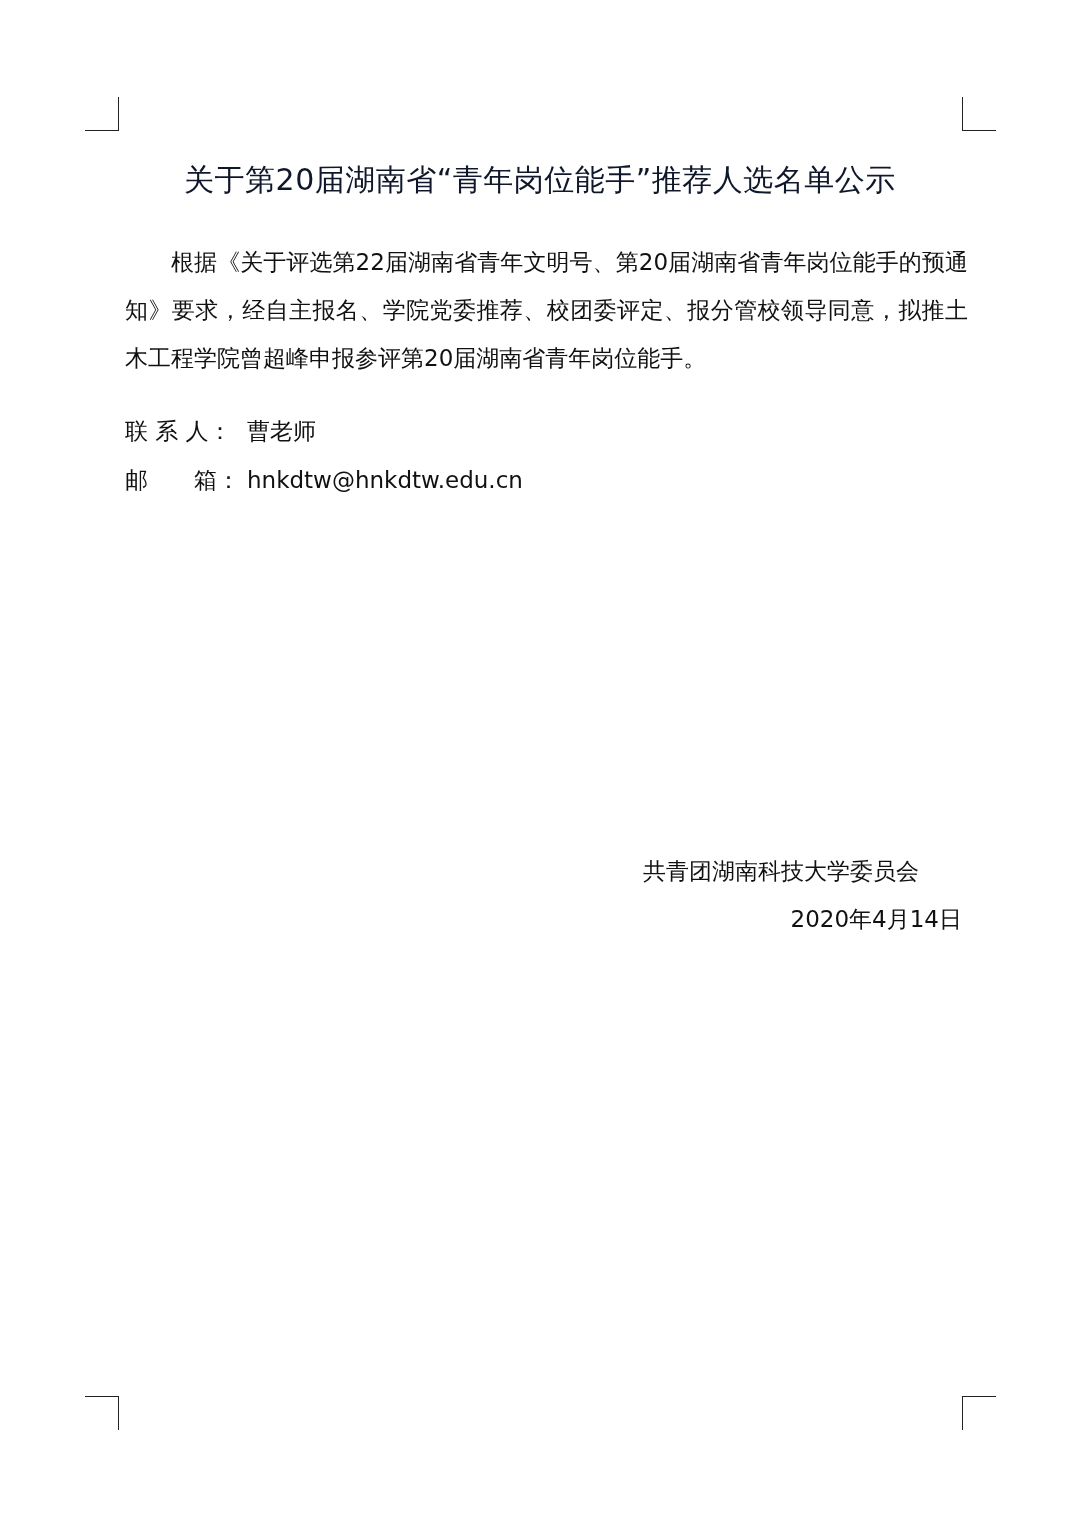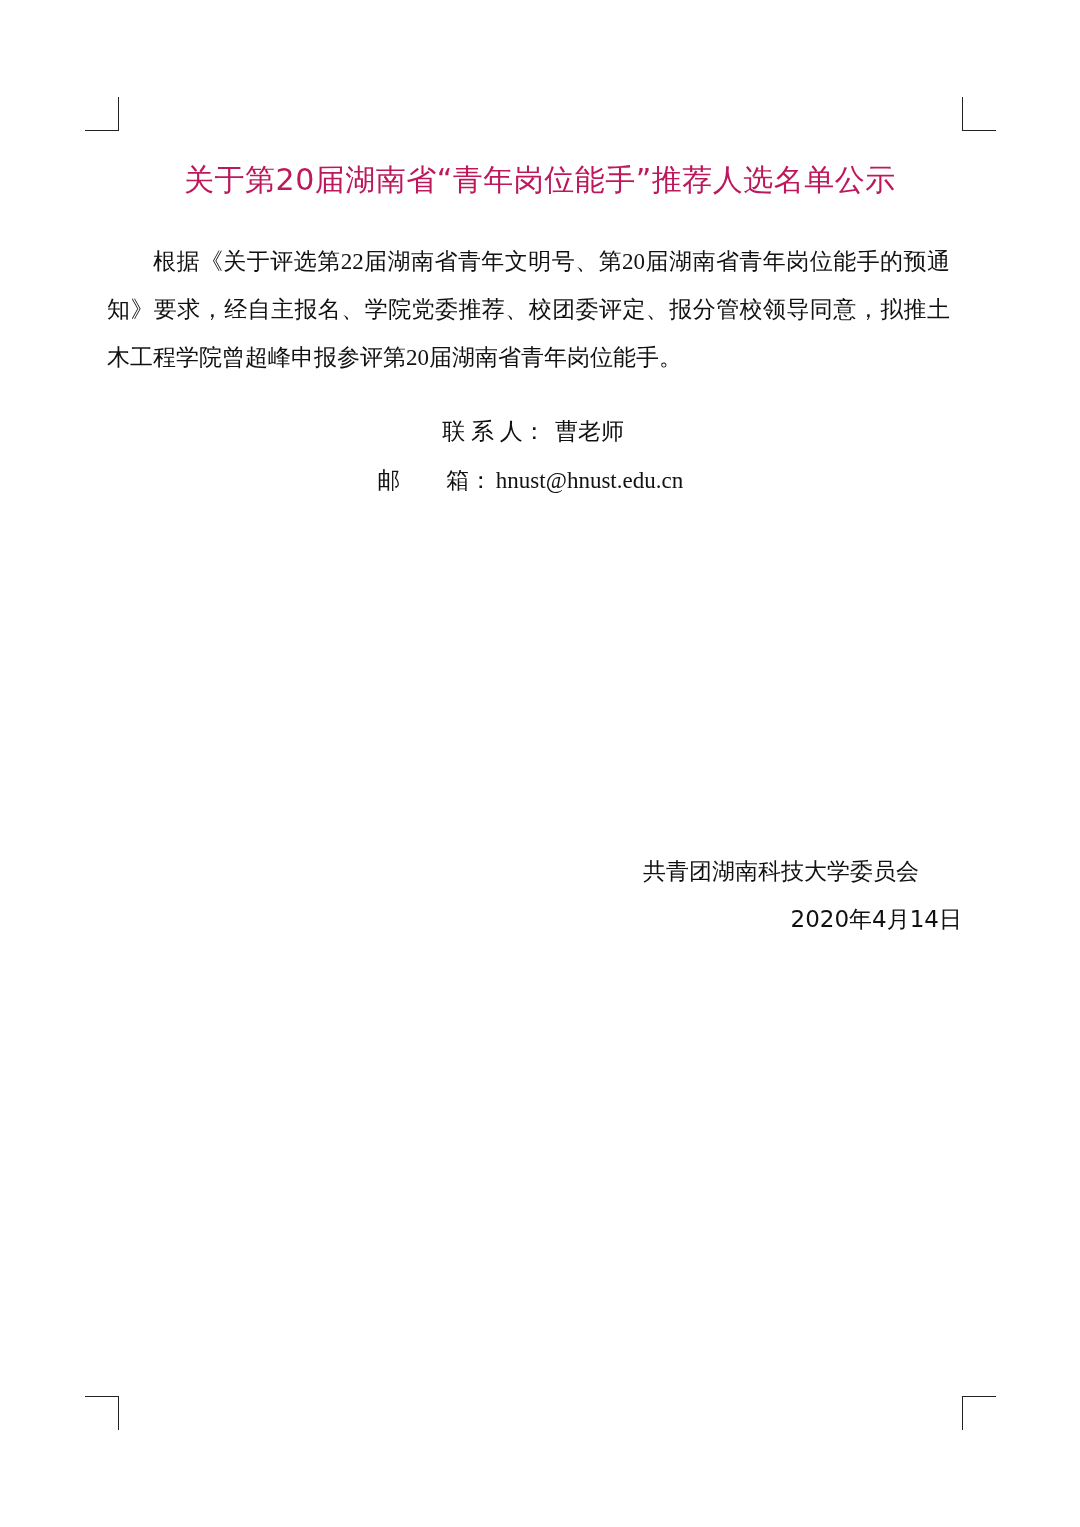--- a/index.html
+++ b/index.html
@@ -5,24 +5,24 @@
   html, body { margin: 0; padding: 0; background: #ffffff; }
   body { width: 1080px; height: 1527px; position: relative; overflow: hidden;
          font-family: "DejaVu Sans", "Liberation Sans", sans-serif; color: #111111; }
   .corner { position: absolute; width: 33px; height: 33px; }
   .c-tl { left: 85px; top: 97px; border-right: 1.5px solid #222; border-bottom: 1.5px solid #222; }
   .c-tr { left: 962px; top: 97px; border-left: 1.5px solid #222; border-bottom: 1.5px solid #222; }
   .c-bl { left: 85px; top: 1396px; border-right: 1.5px solid #222; border-top: 1.5px solid #222; }
   .c-br { left: 962px; top: 1396px; border-left: 1.5px solid #222; border-top: 1.5px solid #222; }
 
   .title { position: absolute; left: 0; top: 160px; width: 1080px; text-align: center;
-           font-size: 30px; letter-spacing: 0.5px; color: #be185d; }
-  .content { position: absolute; left: 107px; top: 238px; width: 843px; font-size: 23px; line-height: 48px; font-family: Liberation Serif, serif; }
+           font-size: 30px; letter-spacing: 0.5px; color: #0f172a; }
+  .content { position: absolute; left: 125px; top: 238px; width: 843px; font-size: 23px; line-height: 48px; }
   .para { text-indent: 46px; margin: 0 0 25px 0; text-align: justify; word-break: break-all; }
-  .contact { margin-top: 0; text-align: center; }
+  .contact { margin-top: 0; }
   .contact-row { height: 49px; line-height: 49px; white-space: nowrap; }
   .contact-label { display: inline-block; width: 122px; }
   .sign { position: absolute; left: 600px; width: 362px; text-align: center; font-size: 23px; }
   .sign-org { top: 856px; }
   .sign-date { top: 904px; right: 118px; left: auto; width: auto; text-align: right; left: 725px; }
 </style>
 </head>
 <body>
 
 <div class="corner c-tl"></div>
@@ -33,19 +33,19 @@
 <h1 class="title" style="margin:0;font-weight:normal;">关于第20届湖南省“青年岗位能手”推荐人选名单公示</h1>
 
 <div class="content">
   <p class="para">根据《关于评选第22届湖南省青年文明号、第20届湖南省青年岗位能手的预通知》要求，经自主报名、学院党委推荐、校团委评定、报分管校领导同意，拟推土木工程学院曾超峰申报参评第20届湖南省青年岗位能手。</p>
 
   <div class="contact">
     <div class="contact-row">
       <span class="contact-label">联 系 人：</span><span>曹老师</span>
     </div>
     <div class="contact-row">
-      <span class="contact-label">邮　　箱：</span><span>hnust@hnust.edu.cn</span>
+      <span class="contact-label">邮　　箱：</span><span>hnkdtw@hnkdtw.edu.cn</span>
     </div>
   </div>
 </div>
 
 <div class="sign sign-org">共青团湖南科技大学委员会</div>
 <div class="sign sign-date">2020年4月14日</div>
 
 </body></html>

